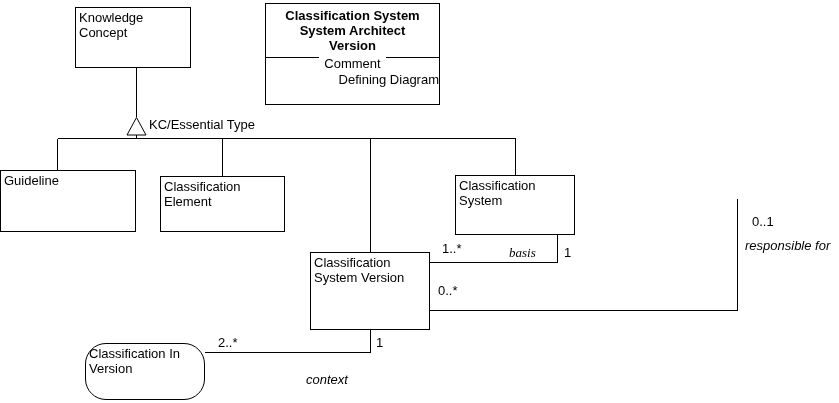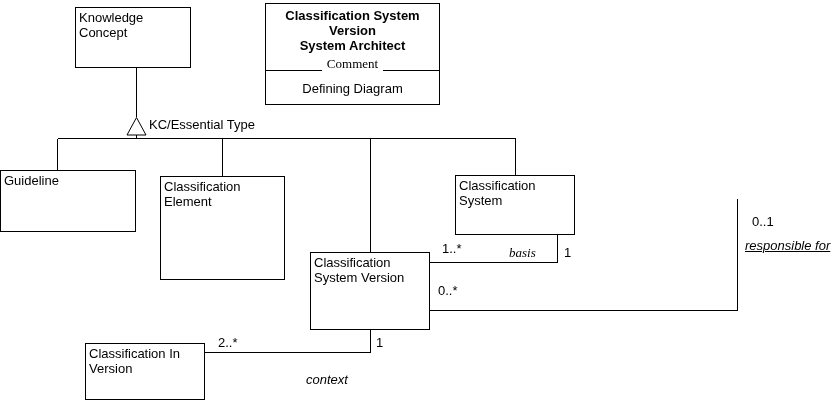--- a/index.html
+++ b/index.html
@@ -56,35 +56,34 @@
     padding-top: 4px;
   }
   .tline {
     text-align: center;
     font-weight: bold;
     line-height: 15px;
     white-space: pre;
   }
   .sep {
     display: flex;
-    align-items: flex-end;
-    margin: 4px 0 10px 0;
-    font-family: Liberation Serif, serif;
+    align-items: flex-start;
+    margin: 4px 0 1px 0;
   }
   .sep .rule {
     flex: 1;
     border-top: 1px solid #000000;
     height: 0;
   }
   .sep .sep-label {
     padding: 0 5px;
     line-height: 14px;
   }
   .footer-line {
-    text-align: center;
+    text-align: right;
     line-height: 15px;
   }
 </style>
 </head>
 <body>
 
 <div id="canvas">
 
   <svg id="connectors" viewBox="0 0 839 403" xmlns="http://www.w3.org/2000/svg">
     <g stroke="#000000" stroke-width="1" fill="none" shape-rendering="crispEdges">
@@ -97,62 +96,62 @@
       <path d="M515.5,138.5 V175"></path>
       <path d="M430,262.5 H557.5 V235"></path>
       <path d="M430,310.5 H737.5 V199"></path>
       <path d="M205,352.5 H370.5 V330"></path>
     </g>
     <polygon points="136.5,117.5 127,135 146,135" fill="#ffffff" stroke="#000000" stroke-width="1"></polygon>
   </svg>
 
   <div class="title-box">
     <div class="tline">Classification System</div>
+    <div class="tline">System Architect</div>
     <div class="tline">Version</div>
-    <div class="tline">System Architect</div>
     <div class="sep">
       <span class="rule"></span>
       <span class="sep-label">Comment</span>
       <span class="rule"></span>
     </div>
     <div class="footer-line">Defining Diagram</div>
   </div>
 
   <div class="uml-box" style="left:75px;top:7px;width:116px;height:61px;">
     <span class="wrap-narrow">Knowledge Concept</span>
   </div>
 
   <div class="uml-box" style="left:0px;top:170px;width:136px;height:62px;">
     <span>Guideline</span>
   </div>
 
-  <div class="uml-box" style="left:160px;top:176px;width:125px;height:104px;">
+  <div class="uml-box" style="left:160px;top:176px;width:125px;height:56px;">
     <span>Classification Element</span>
   </div>
 
   <div class="uml-box" style="left:455px;top:175px;width:120px;height:60px;">
     <span>Classification System</span>
   </div>
 
   <div class="uml-box" style="left:310px;top:252px;width:120px;height:78px;">
     <span>Classification System Version</span>
   </div>
 
 
-  <div class="uml-box" style="left:85px;top:343px;width:120px;height:57px;">
+  <div class="uml-box" style="left:85px;top:343px;width:120px;height:57px;border-radius:21px;">
     <span>Classification In Version</span>
   </div>
 
   <span class="flabel" style="left:149px;top:118px;">KC/Essential Type</span>
 
   <span class="flabel" style="left:442px;top:242px;">1..*</span>
   <span class="flabel italic" style="left:509px;top:246px;font-family:Liberation Serif, serif;">basis</span>
   <span class="flabel" style="left:564px;top:246px;">1</span>
 
   <span class="flabel" style="left:438px;top:284px;">0..*</span>
   <span class="flabel" style="left:752px;top:215px;">0..1</span>
-  <span class="flabel italic" style="left:745px;top:239px;text-decoration:underline;">responsible for</span>
+  <span class="flabel italic" style="left:745px;top:239px;">responsible for</span>
 
   <span class="flabel" style="left:218px;top:336px;">2..*</span>
   <span class="flabel italic" style="left:306px;top:329px;margin-top:44px;">context</span>
   <span class="flabel" style="left:376px;top:336px;">1</span>
 
 </div>
 
 </body></html>

